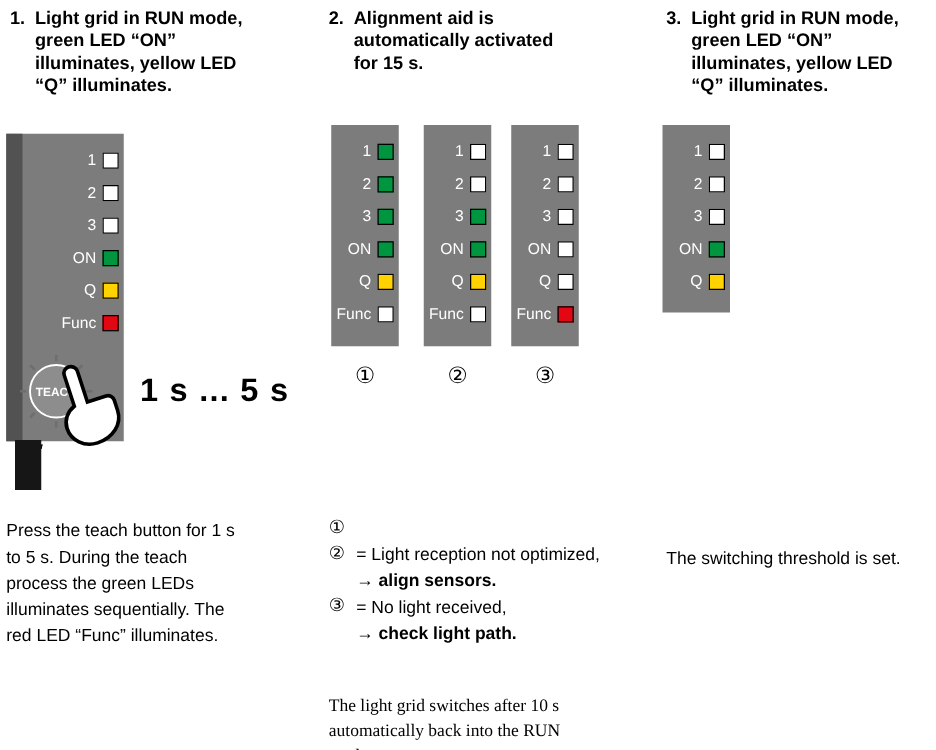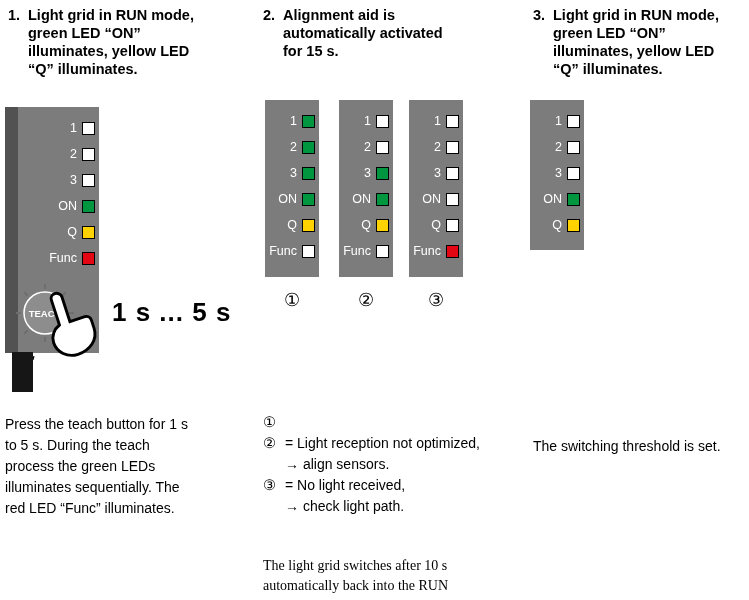--- a/index.html
+++ b/index.html
@@ -45,21 +45,21 @@
   .markerA{left:265px;}
   .markerB{left:339px;}
   .markerC{left:409px;}
 
   
   .note{position:absolute;font-size:14px;line-height:21px;}
   .note1{left:5px;top:414px;width:196px;}
   .note2{left:263px;top:412px;width:228px;line-height:21px;}
   .note-line{display:flex;}
   .note-line .mk{flex:none;width:22px;font-size:14.5px;}
-  .note-line[data-bold="true"] .tx{font-weight:normal;}
+  .note-line[data-bold="true"] .tx{font-weight:bold;}
   .note2p{left:263px;top:556px;width:192px;line-height:20px;font-family:Liberation Serif, serif;}
   .note3{left:533px;top:436px;width:212px;}
 </style>
 </head>
 <body>
 
 <div class="page">
 
   <div class="step-head h1">
     <span class="num">1.</span>

